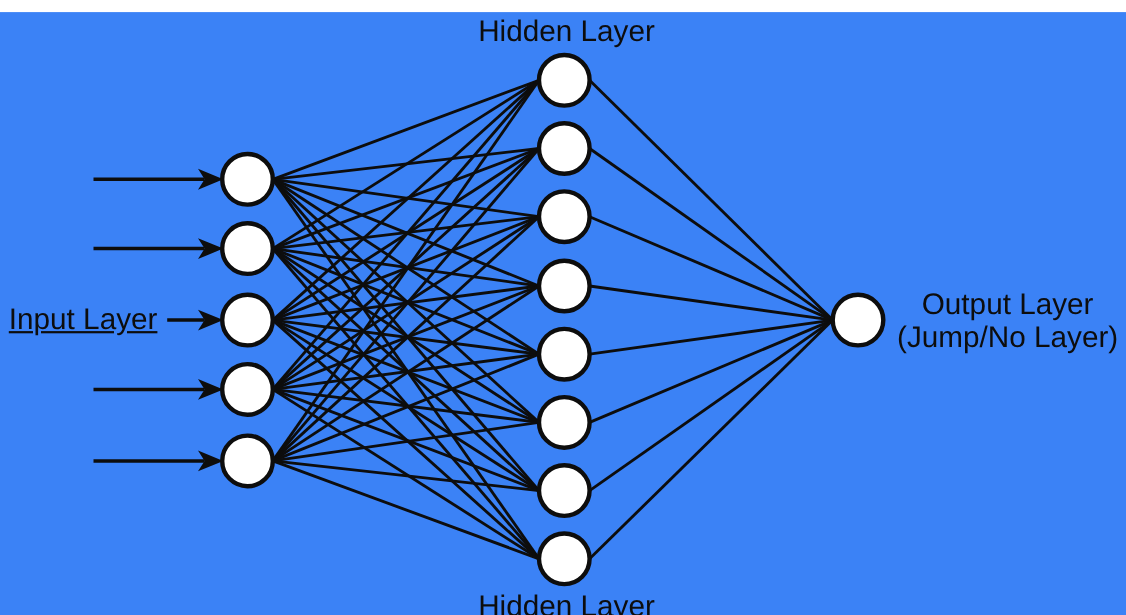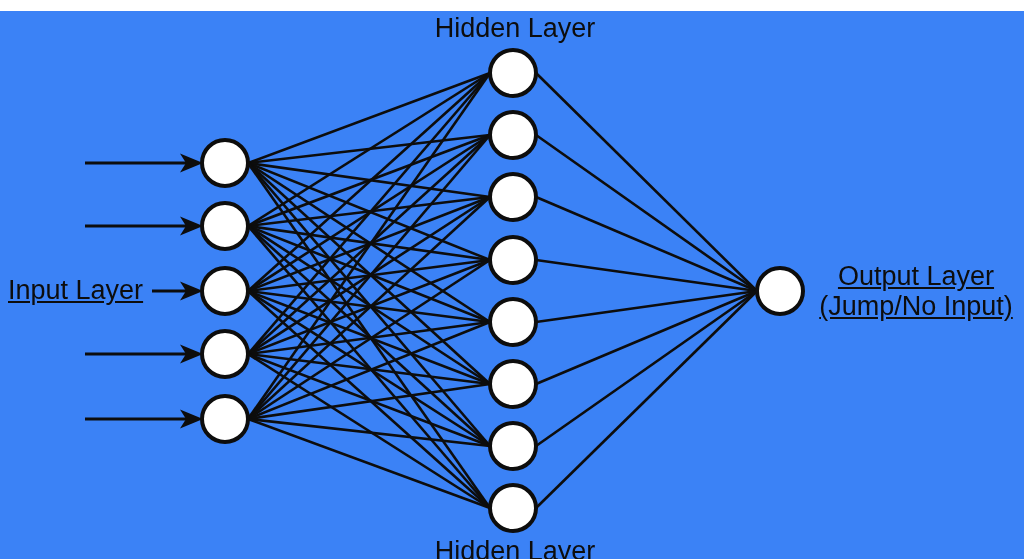--- a/index.html
+++ b/index.html
@@ -47,21 +47,20 @@
     left: 8px;
     top: 266px;
     text-decoration: underline;
   }
   .label-output {
     left: 916px;
     top: 250px;
     transform: translateX(-50%);
     text-align: center;
     line-height: 30px;
-    text-decoration: underline;
   }
   .scan-artifact {
     position: absolute;
     left: 28px;
     top: 555px;
     width: 980px;
     height: 2px;
     background: rgba(0, 0, 0, 0.14);
   }
 </style>
@@ -146,18 +145,18 @@
     </svg>
 
   <div class="diagram-label label-hidden-top">Hidden Layer</div>
 
   <div class="diagram-label label-hidden-bottom">Hidden Layer</div>
 
   <div class="diagram-label label-input">Input Layer</div>
 
   <div class="diagram-label label-output">
     <div>Output Layer</div>
-    <div>(Jump/No Input)</div>
+    <div>(Jump/No Layer)</div>
   </div>
 
   <div class="scan-artifact"></div>
 
 </div>
 
 </body></html>

